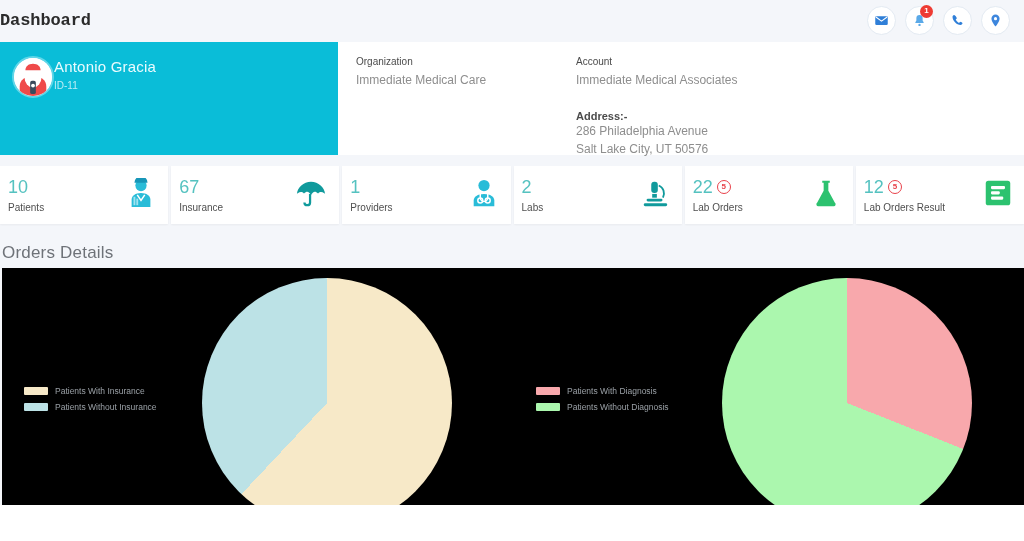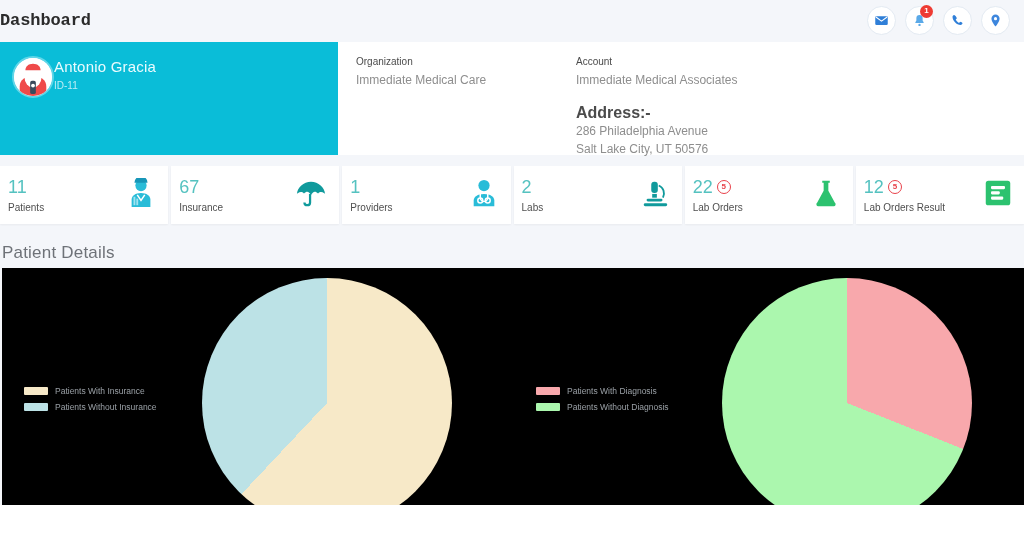--- a/index.html
+++ b/index.html
@@ -123,24 +123,24 @@
     font-weight: normal;
     color: #4b4b4b;
     margin-bottom: 4px;
   }
   .info-value {
     font-size: 12px;
     color: #8e8e8e;
     line-height: 1.55;
   }
   .info-sublabel {
-    font-size: 16px;
+    font-size: 11px;
     font-weight: bold;
     color: #4b4b4b;
-    margin-top: 14px;
+    margin-top: 20px;
   }
 
   
   .stats-row {
     position: absolute;
     top: 166px; left: 0;
     width: 1024px;
     height: 58px;
     display: flex;
     gap: 3px;
@@ -323,21 +323,21 @@
       <div class="info-value">Salt Lake City, UT 50576</div>
     </div>
 
   </div>
 
   <div class="stats-row">
 
     <div class="stat-card">
       <div class="stat-text">
         <div class="stat-value-line">
-          <span class="stat-value">11</span>
+          <span class="stat-value">10</span>
         </div>
         <div class="stat-label">Patients</div>
       </div>
       <span class="stat-icon">
         <svg width="30" height="30" viewBox="0 0 32 32">
           <circle cx="16" cy="8" r="6" fill="#29bcd8"></circle>
           <path d="M9 5h14a7 7 0 0 0-14 0z" fill="#1796b8"></path>
           <path d="M6 31v-8c0-4 4-7 10-7s10 3 10 7v8z" fill="#29bcd8"></path>
           <path d="M12 18l4 6 4-6" fill="none" stroke="#ffffff" stroke-width="1.6"></path>
           <rect x="8" y="20" width="2" height="9" fill="#9fe3f0"></rect>
@@ -425,21 +425,21 @@
           <rect x="2" y="2" width="28" height="28" rx="3" fill="#2cc26f"></rect>
           <rect x="8" y="8" width="16" height="3.6" rx="1.2" fill="#ffffff"></rect>
           <rect x="8" y="14" width="10" height="3.6" rx="1.2" fill="#ffffff"></rect>
           <rect x="8" y="20" width="14" height="3.6" rx="1.2" fill="#ffffff"></rect>
         </svg>
       </span>
     </div>
 
   </div>
 
-  <div class="details-title">Patient Details</div>
+  <div class="details-title">Orders Details</div>
 
   <div class="charts-panel">
 
     <div class="chart-block left">
       <div class="legend">
         <div class="legend-item">
           <span class="legend-swatch" style="background:#f7e9c8"></span>
           <span class="legend-label">Patients With Insurance</span>
         </div>
         <div class="legend-item">

